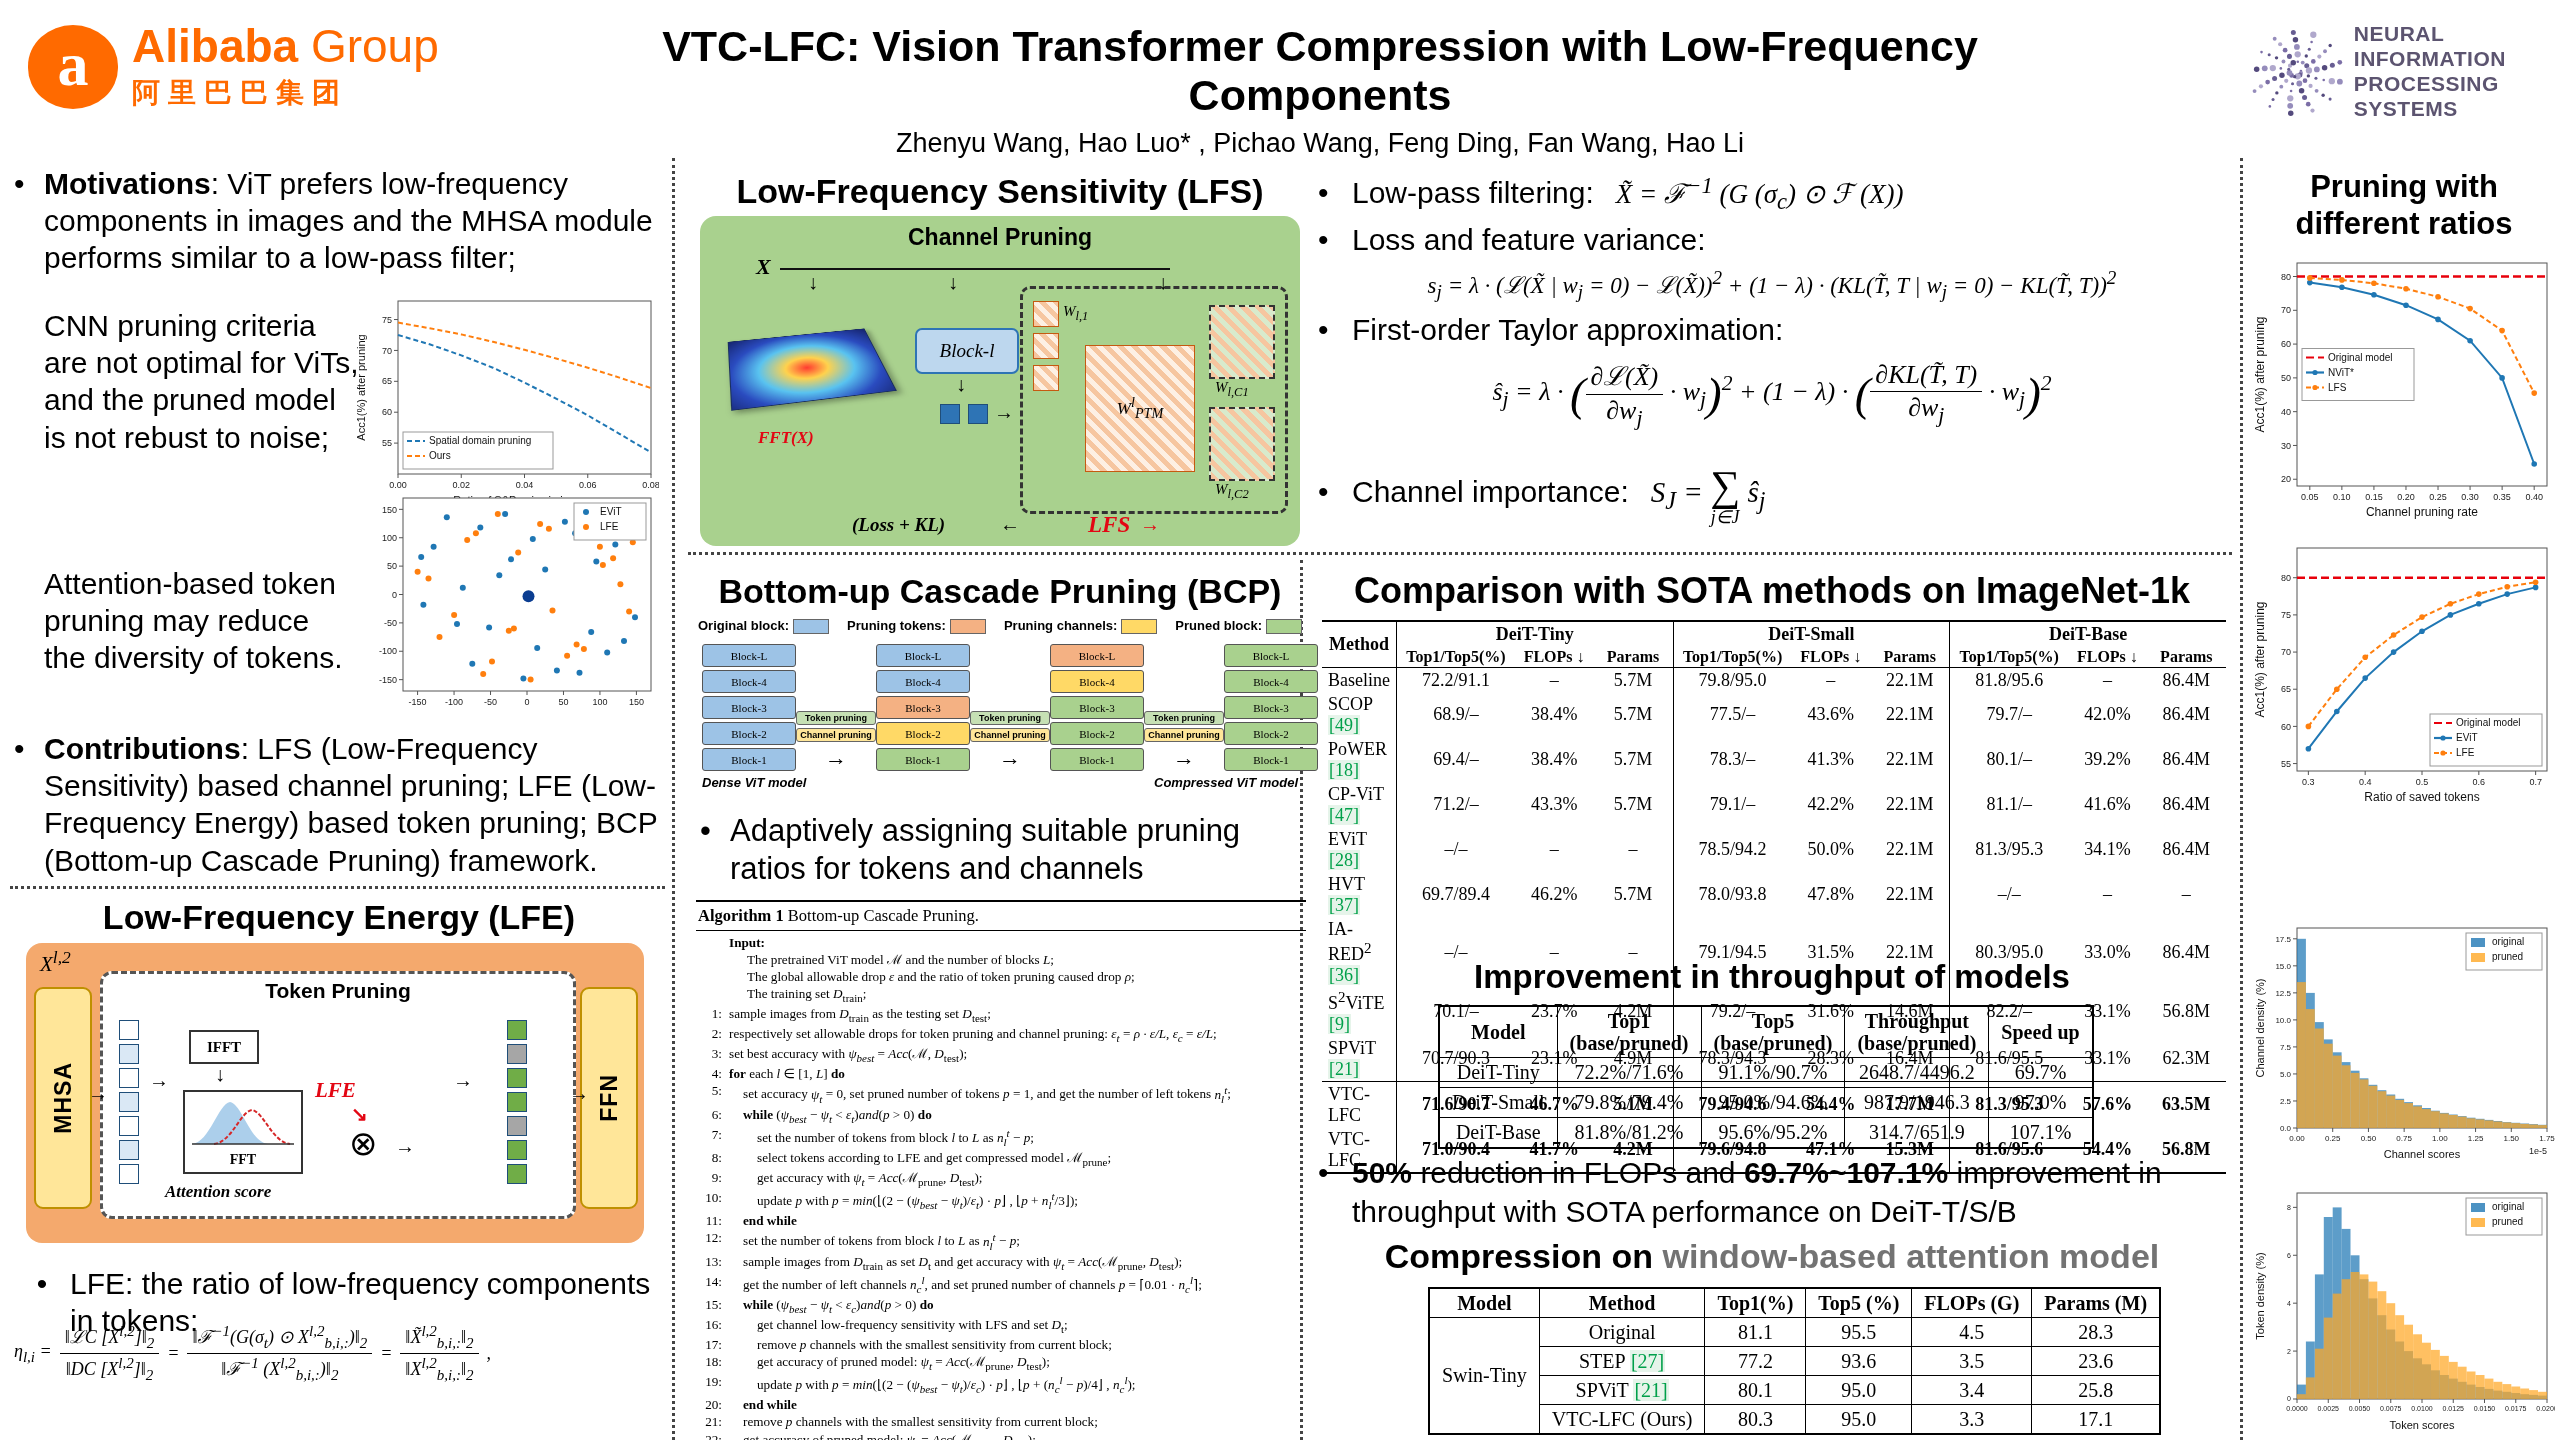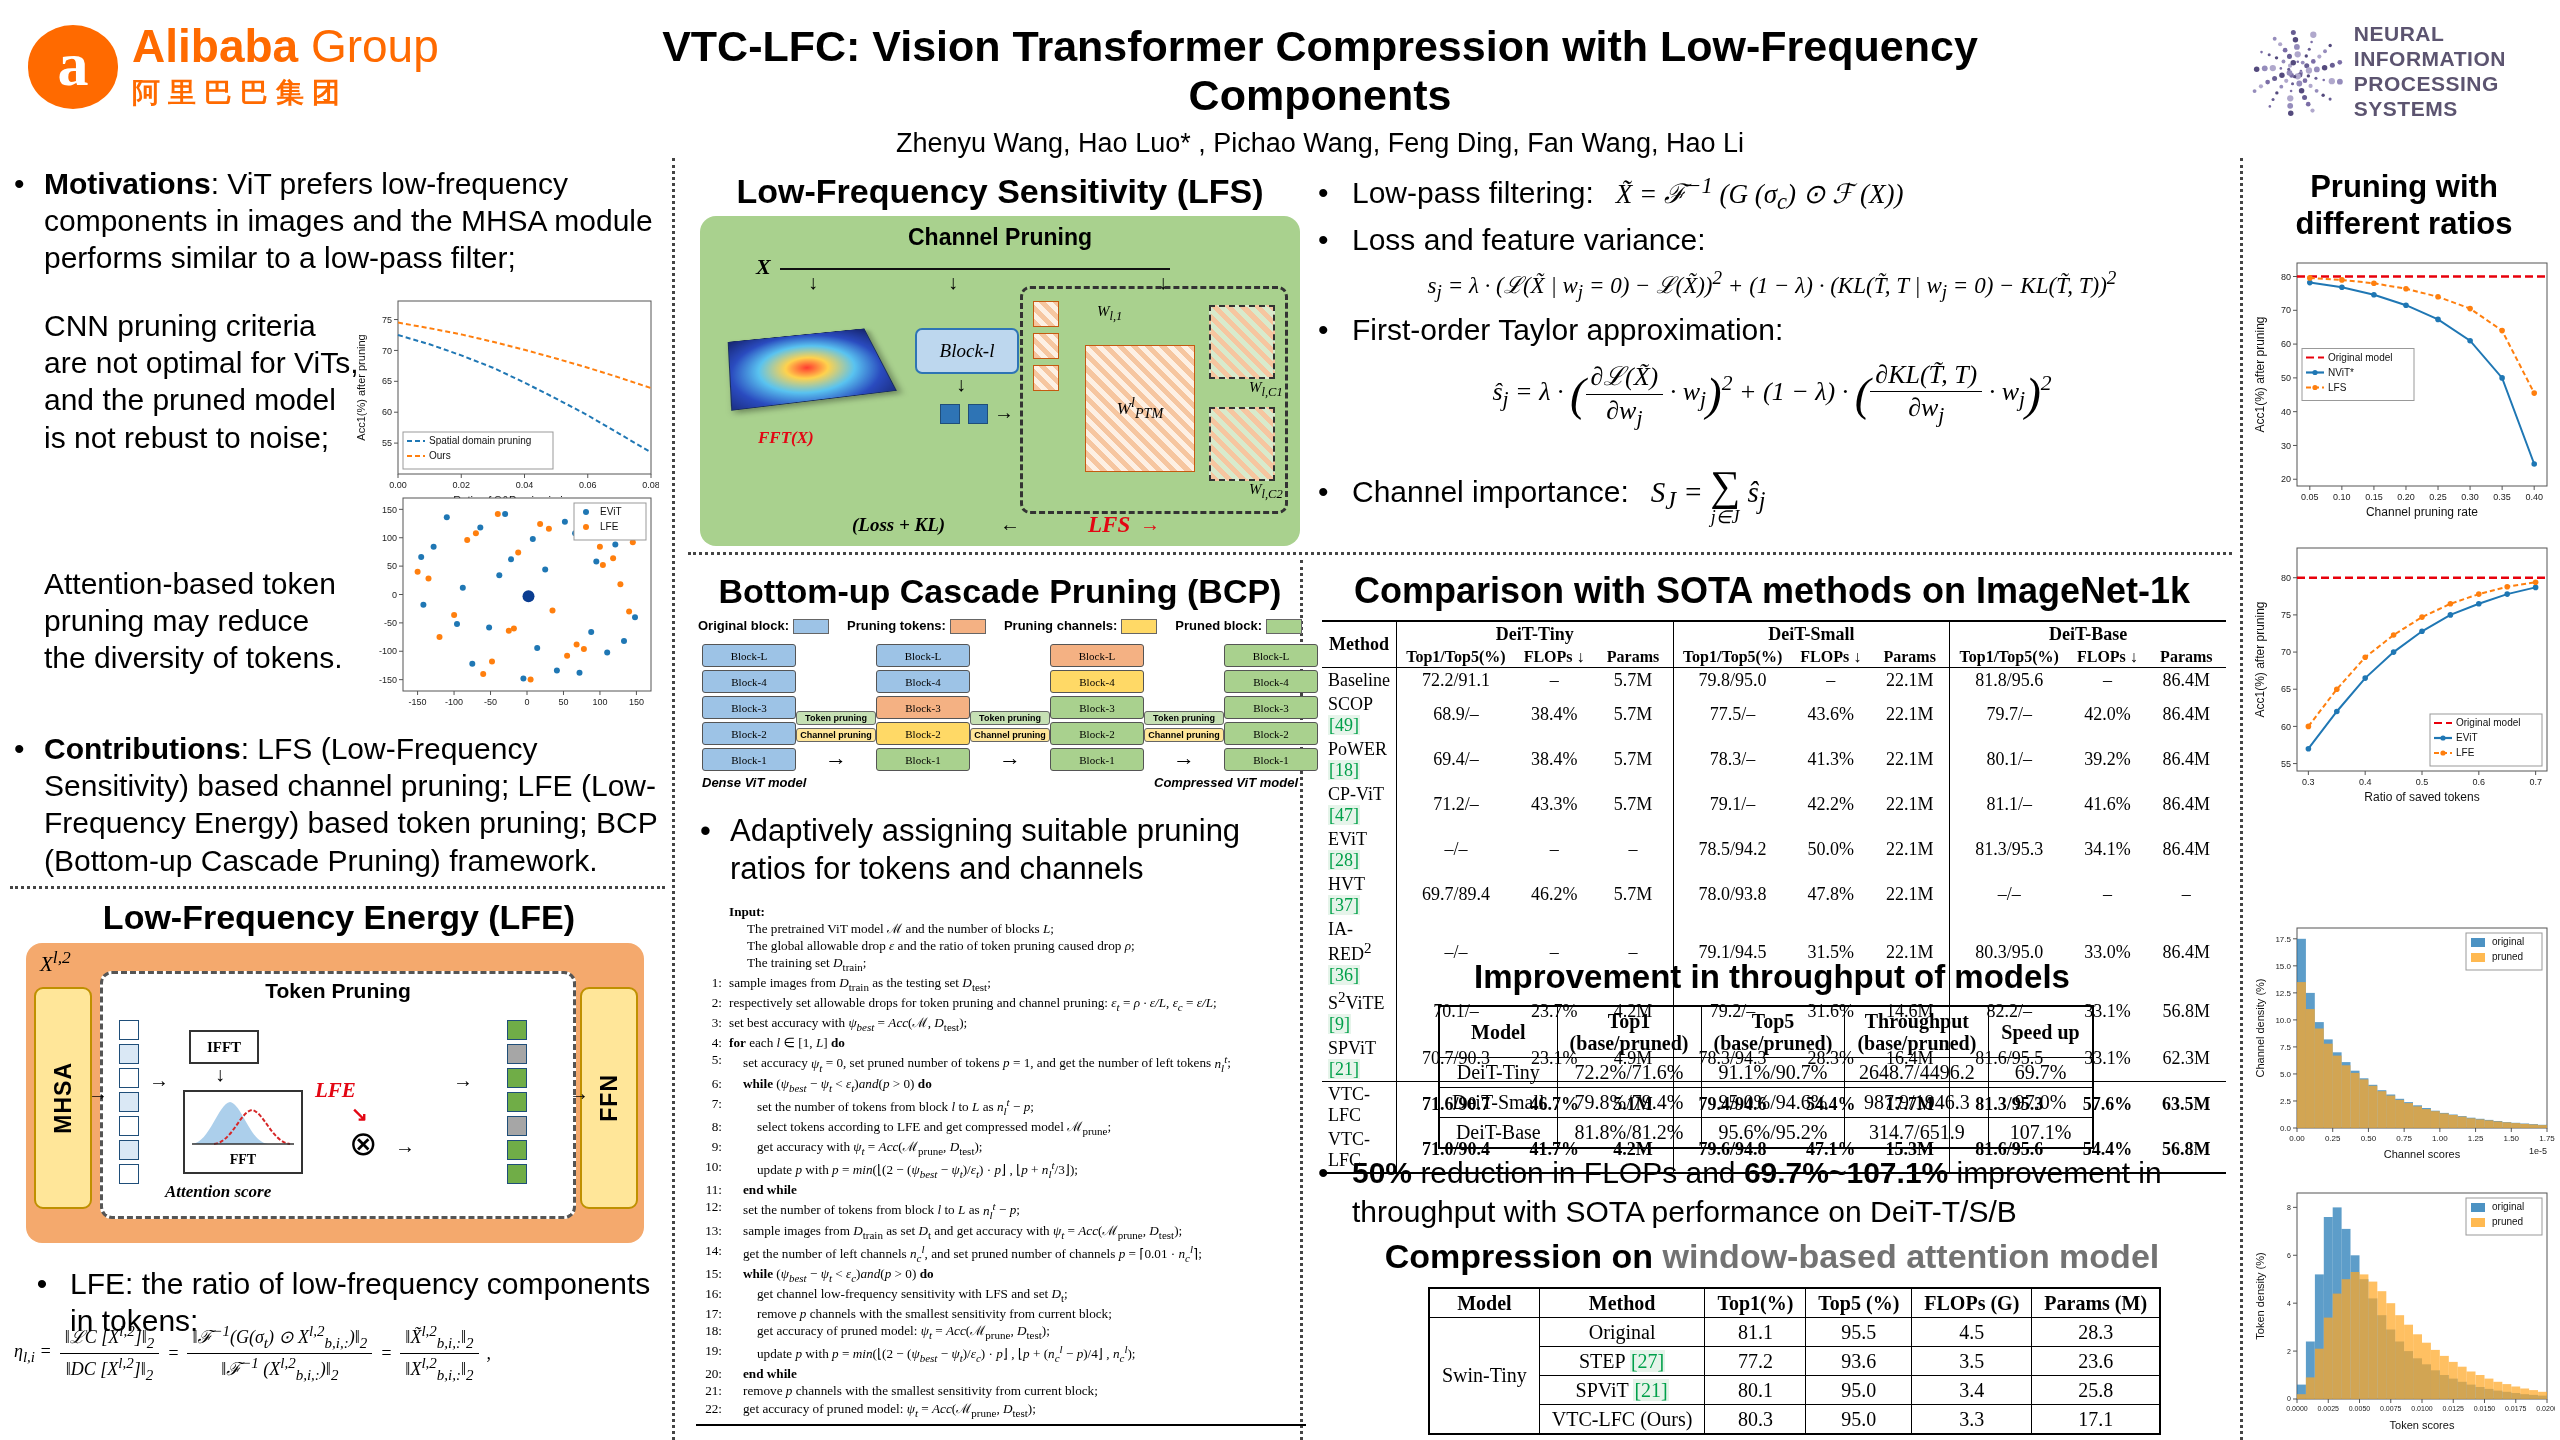--- a/index.html
+++ b/index.html
@@ -47,21 +47,21 @@
   .attn{position:absolute;font:italic bold 17px "Liberation Serif",serif;}
   .arrow{position:absolute;font-size:20px;font-weight:bold;line-height:1;}
   .arrow.red{color:#e30613;}
   .ln-h{position:absolute;border-top:2.5px solid #111;}
   .spectrum{position:absolute;border:1px solid #1a2f5e;background:radial-gradient(ellipse at 50% 55%, #ff3b30 0%, #ffd24d 20%, #59c3f0 45%, #2a4bbf 70%, #16246e 100%);transform:perspective(420px) rotateX(52deg) rotateZ(-10deg);box-shadow:3px 4px 7px rgba(0,0,0,.35);}
   .blockl{position:absolute;background:#bdd7ee;border:2px solid #2e74b5;border-radius:7px;display:flex;align-items:center;justify-content:center;font:italic 19px "Liberation Serif",serif;}
   .bluesq{position:absolute;width:18px;height:18px;background:#2e74b5;border:1px solid #1f4e79;}
   .wdash{position:absolute;border:3px dashed #333;border-radius:10px;}
   .hatch{background:repeating-linear-gradient(45deg,#f6c6a0 0 5px,#fdf0e4 5px 10px);border:1px solid #c55a11;position:absolute;}
   .hatch-dash{background:repeating-linear-gradient(45deg,#f6c6a0 0 5px,rgba(255,255,255,.55) 5px 10px);border:2px dashed #333;position:absolute;}
-  .wlab{position:absolute;font:italic 15px "Liberation Serif",serif;margin-left:34px;}
+  .wlab{position:absolute;font:italic 15px "Liberation Serif",serif;}
   
   .bcp-legend{display:flex;justify-content:center;gap:18px;font-size:13px;font-weight:bold;align-items:center;}
   .bcp-chip{display:inline-block;width:34px;height:13px;border:1px solid #666;margin-left:4px;vertical-align:middle;}
   .bcp-stacks{display:flex;align-items:flex-end;justify-content:space-between;margin-top:10px;padding:0 6px;}
   .bcp-stack{display:flex;flex-direction:column;gap:3px;}
   .bcp-block{width:92px;height:21px;border:1px solid #555;border-radius:3px;font:11px "Liberation Serif",serif;display:flex;align-items:center;justify-content:center;}
   .bcp-gap{display:flex;flex-direction:column;align-items:center;gap:3px;width:86px;}
   .proc{font-size:9px;font-weight:bold;border:1px solid #666;border-radius:3px;padding:1px 3px;text-align:center;width:72px;}
   .p1{background:#c6e0b4;}
   .p2{background:#ffe699;}
@@ -525,20 +525,21 @@
       <span>Compressed ViT model</span>
     </div>
   </div>
 
   <div class="bullet abs" style="left:700px;top:812px;width:590px;font-size:31px">
     <span class="dot">•</span>
     <span>Adaptively assigning suitable pruning ratios for tokens and channels</span>
   </div>
 
   <div class="abs" style="left:696px;top:900px;width:610px">
+    <div class="algo-title"><b>Algorithm 1</b><span> Bottom-up Cascade Pruning.</span></div>
     <div class="algo-body" id="algo-body">
         <div class="aline">
           <span class="ln"></span>
           <span class="tx ahead">Input:</span>
         </div>
         <div class="aline">
           <span class="ln"></span>
           <span class="tx" style="padding-left:18px">The pretrained ViT model ℳ and the number of blocks <i>L</i>;</span>
         </div>
         <div class="aline">

